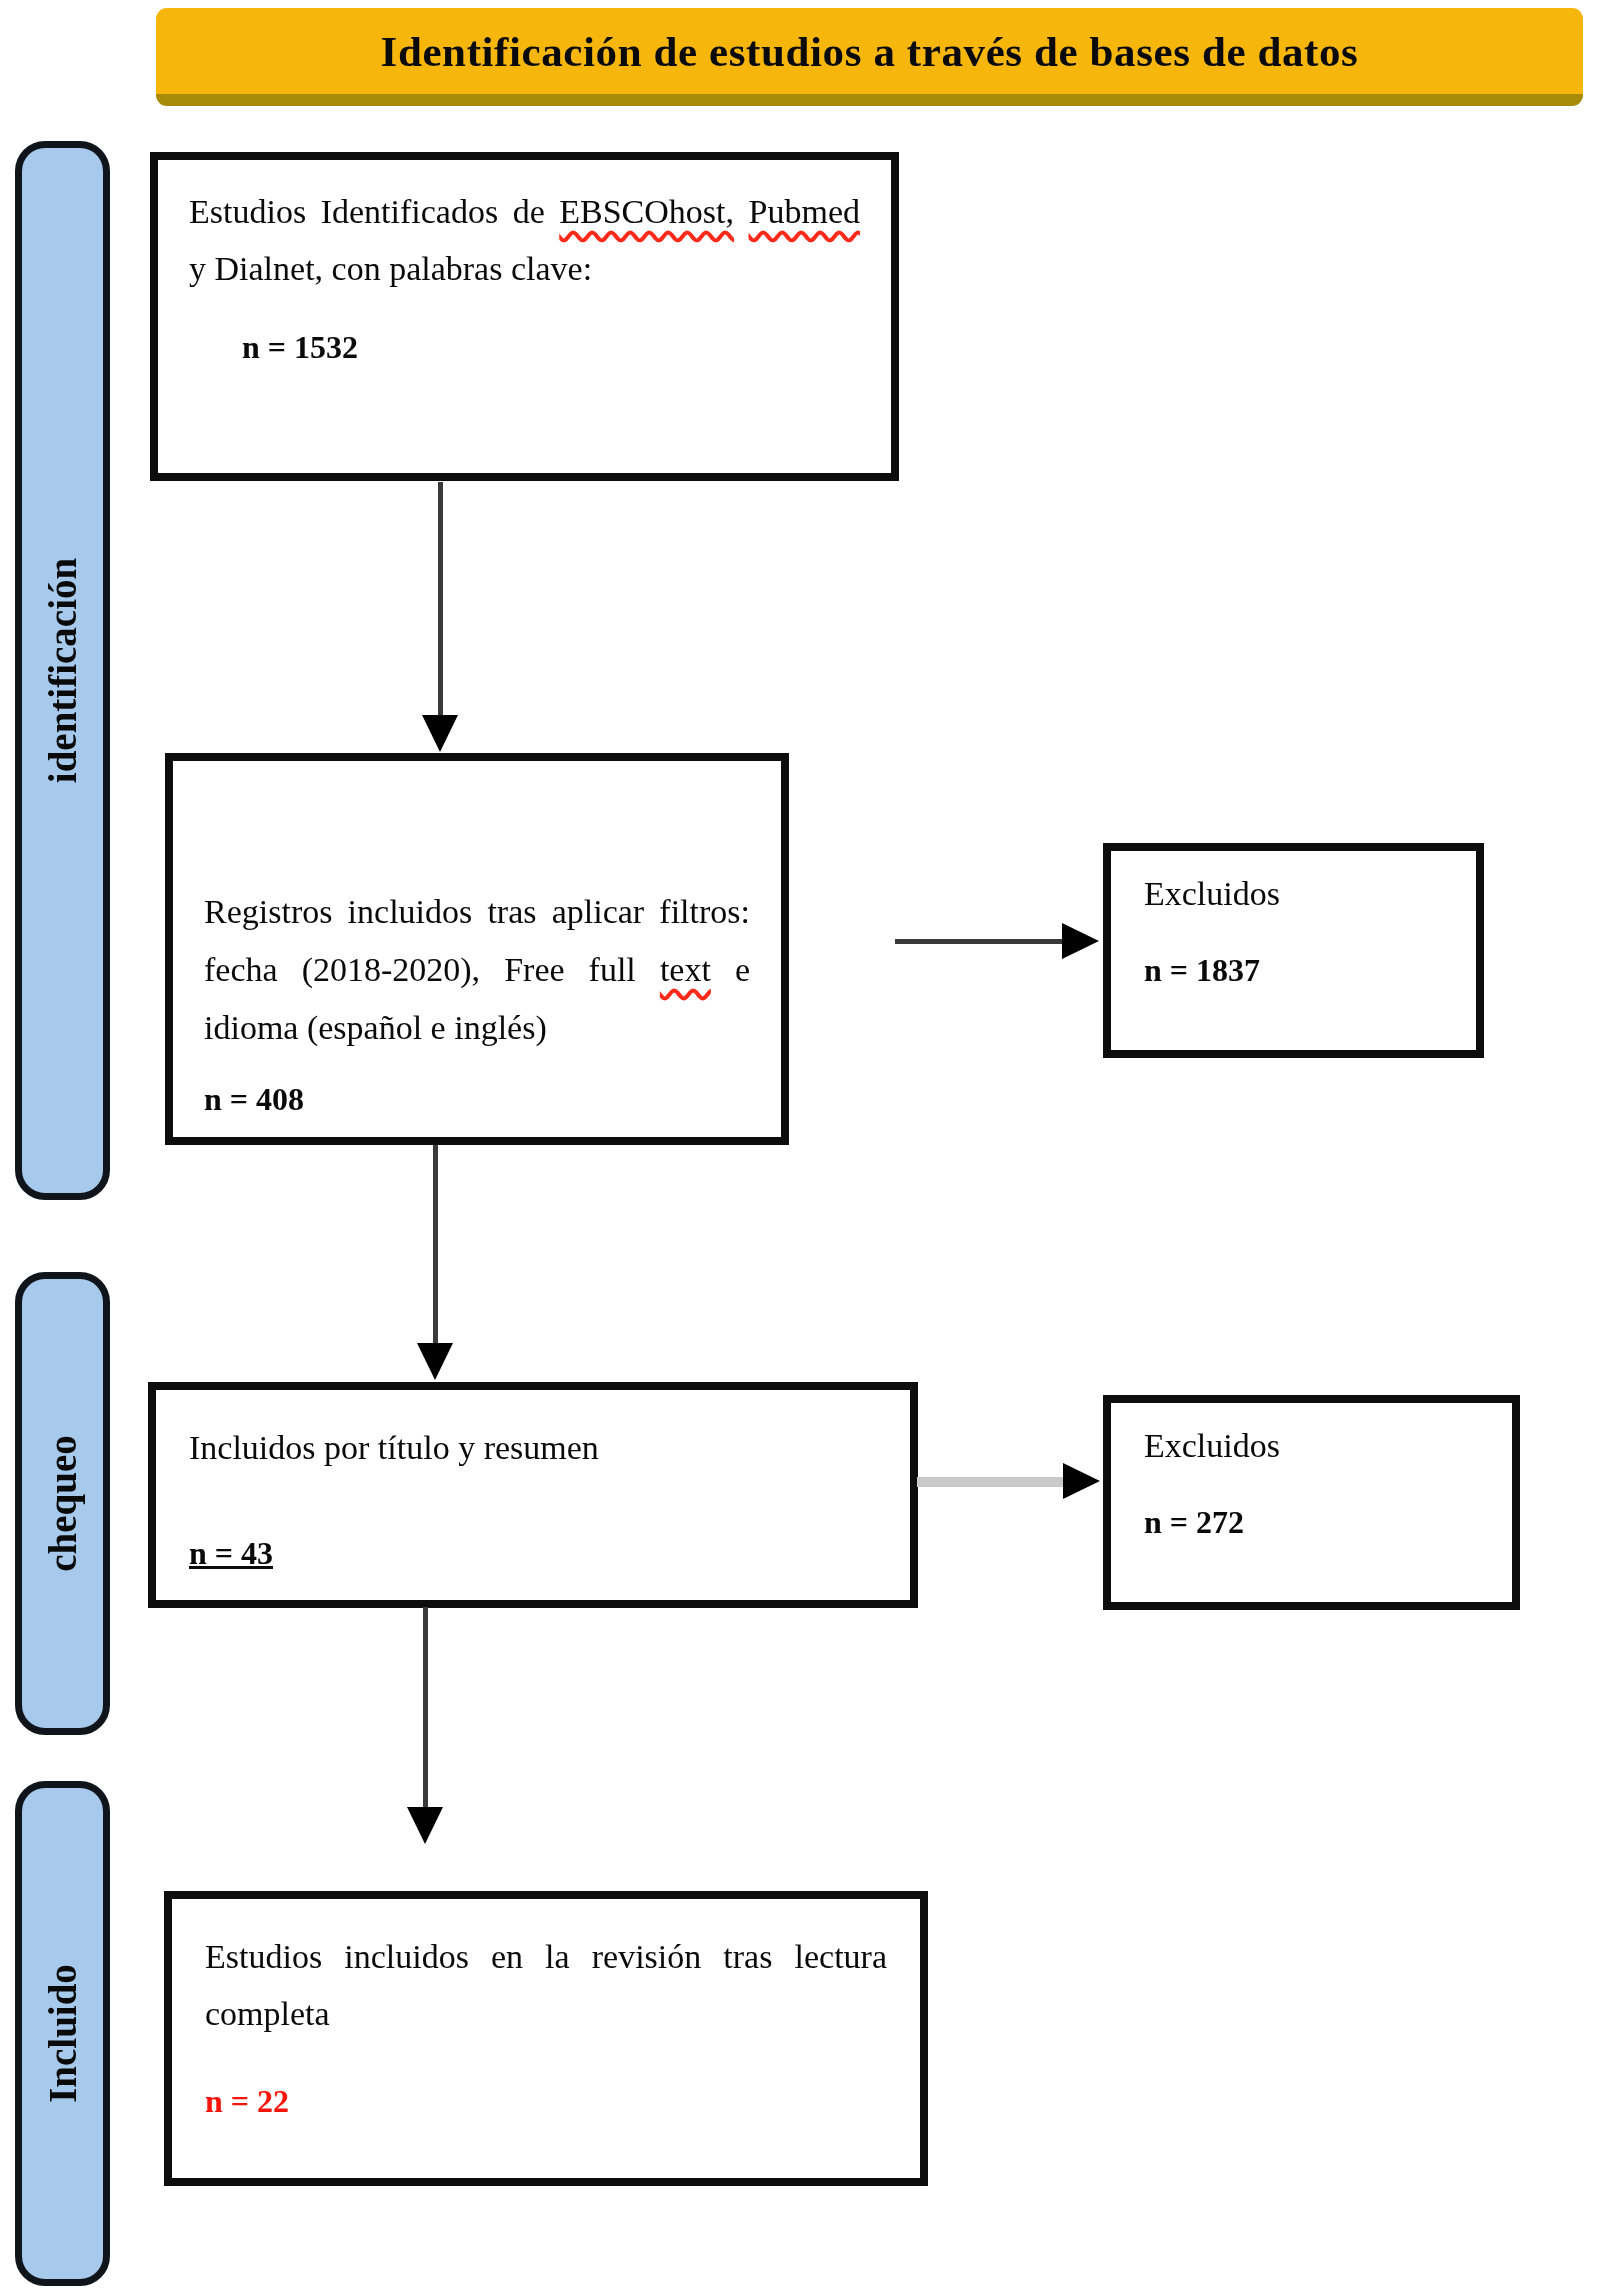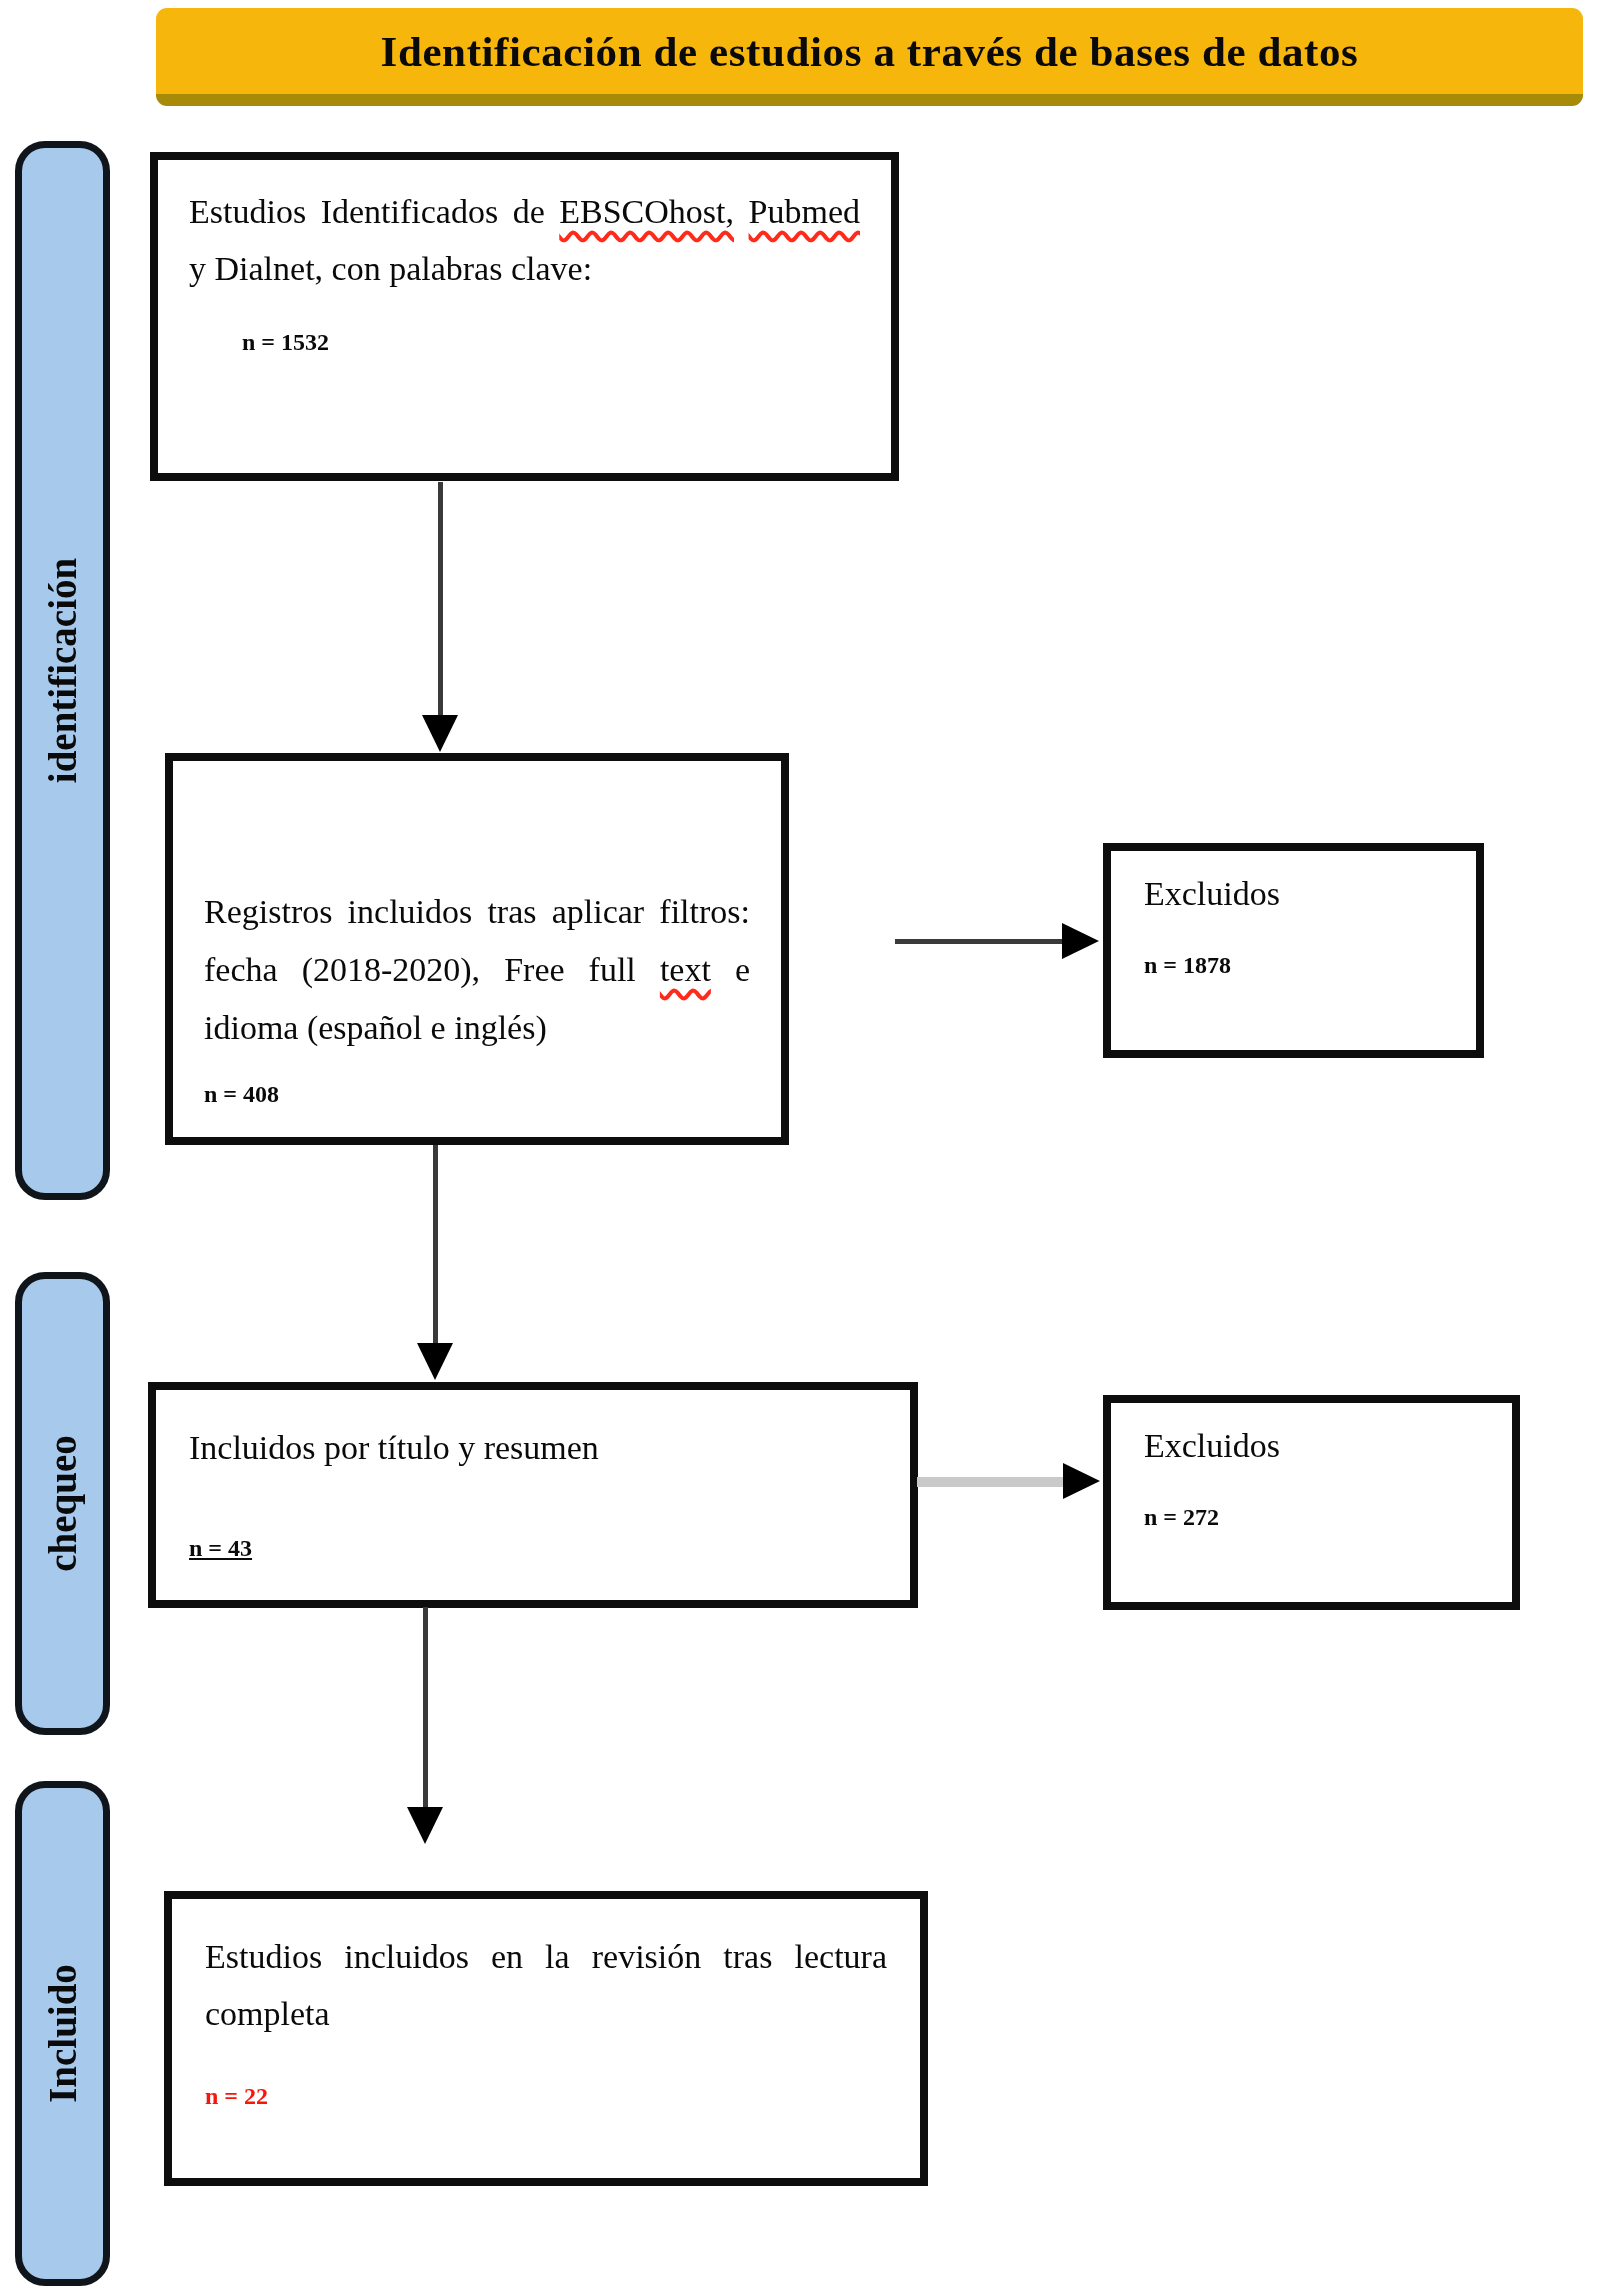--- a/index.html
+++ b/index.html
@@ -33,21 +33,21 @@
   }
   #band-identificacion{top:141px; height:1045px;}
   #band-chequeo{top:1272px; height:449px;}
   #band-incluido{top:1781px; height:491px;}
   
   .flowbox{
     position:absolute; background:#ffffff; border:8.3px solid var(--box-border);
     font-size:34px; box-sizing:border-box;
   }
   .box-text{text-align:justify; line-height:1.7; margin:0;}
-  .count{font-weight:bold; font-size:24px;}
+  .count{font-weight:bold; font-size:32px;}
   .count-red{color:var(--count-red);}
   .squiggle{
     text-decoration-line:underline; text-decoration-style:wavy;
     text-decoration-color:var(--squiggle); text-decoration-thickness:3.6px;
     text-underline-offset:8.3px; text-decoration-skip-ink:none;
   }
   #box1{left:150px; top:152px; width:749px; height:329px; padding:22.6px 31px;}
   #box1 .count{margin-top:31px; margin-left:53px;}
   #box2{left:165px; top:753px; width:624px; height:392px; padding:122px 31px 18px;}
   #box2 .count{margin-top:25px;}
@@ -117,21 +117,21 @@
   <div class="flowbox" id="box2">
     <p class="box-text"><span>Registros incluidos tras aplicar fil­tros: fecha (2018-2020), Free full </span><span class="squiggle">text</span><span> e idioma (español e inglés)</span></p>
     <div class="count">n = 408</div>
   </div>
 
   <div class="hline-dark" id="arrowB-line"></div>
   <div class="head-right" id="arrowB-head"></div>
 
   <div class="exclbox" id="excl1">
     <div>Excluidos</div>
-    <div class="count">n = 1878</div>
+    <div class="count">n = 1837</div>
   </div>
 
   <div class="vline" id="arrowC-line"></div>
   <div class="head-down" id="arrowC-head"></div>
 
   <div class="flowbox" id="box3">
     <p class="box-text"><span>Incluidos por título y resumen</span></p>
     <div class="count">n = 43</div>
   </div>
 

